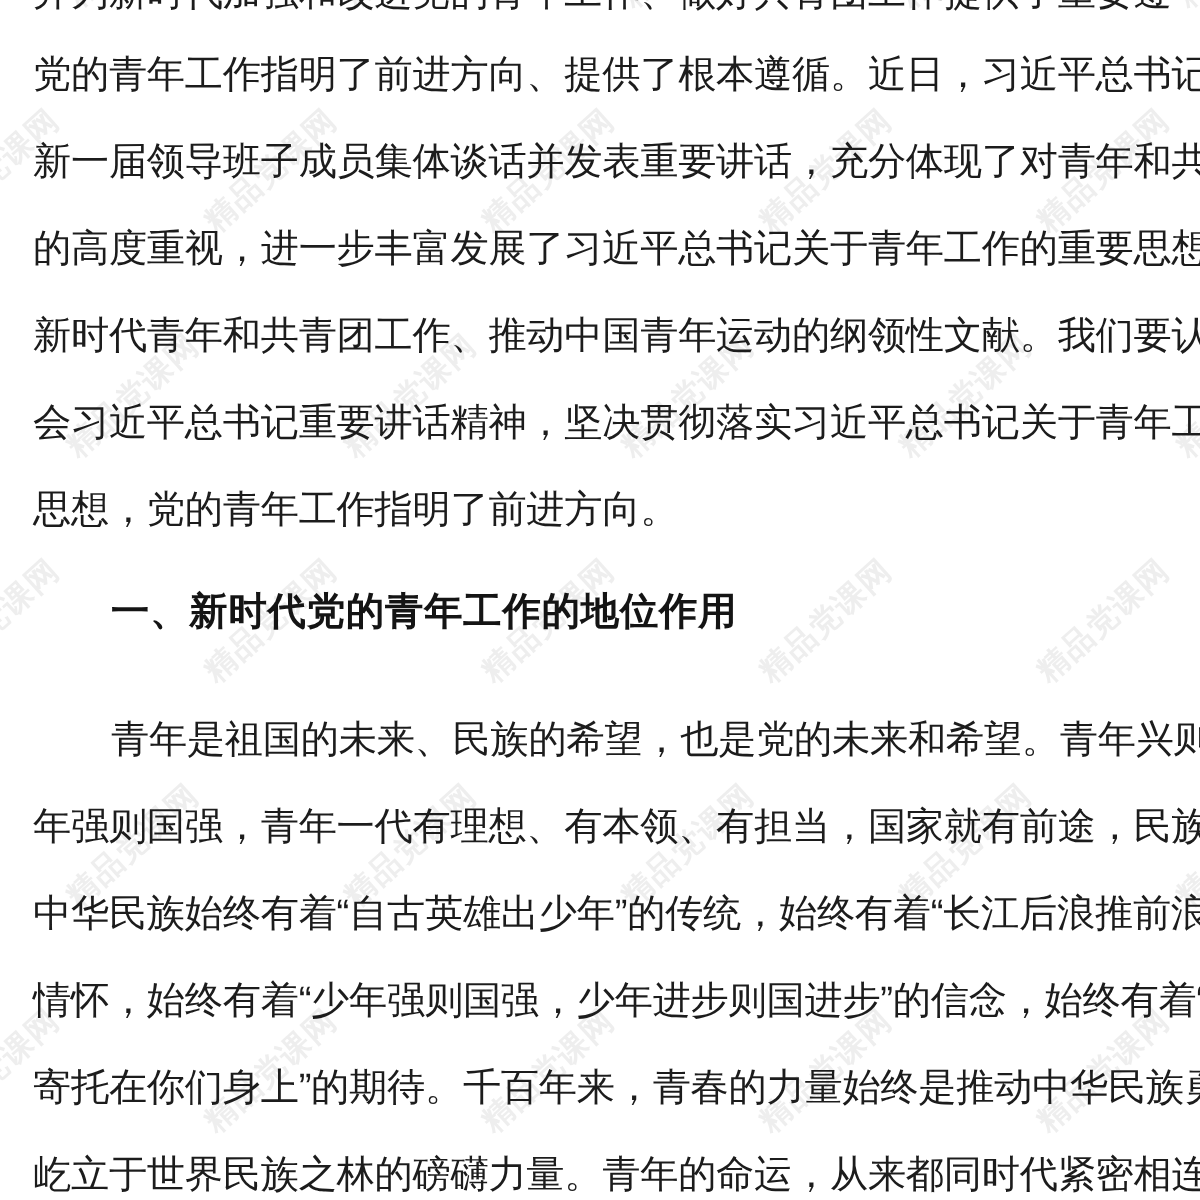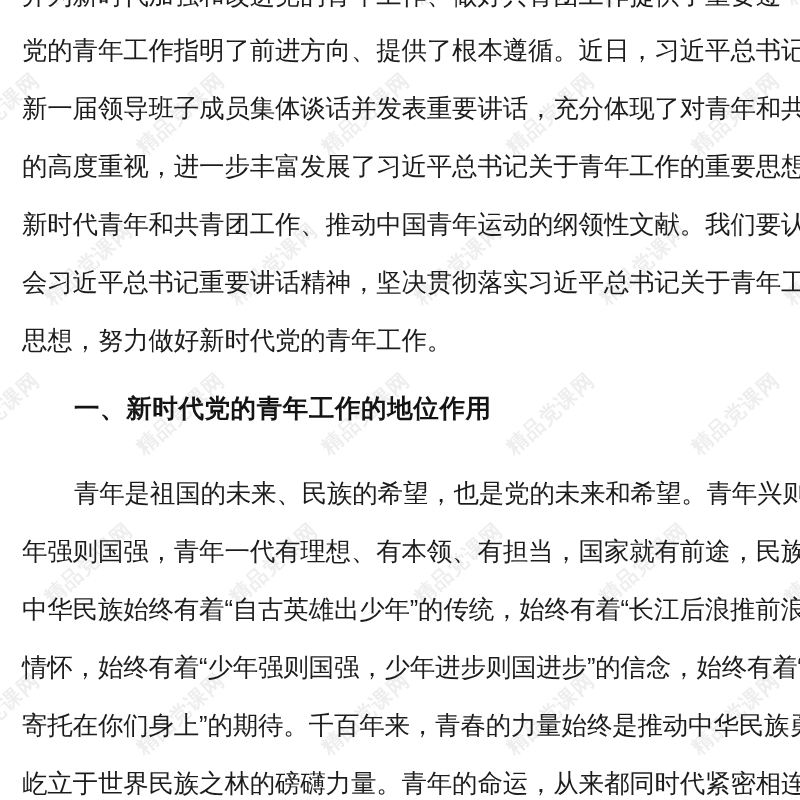--- a/index.html
+++ b/index.html
@@ -111,21 +111,21 @@
       <div class="wm" style="left: 805px; top: 860px;">精品党课网</div>
     </div>
 
   <div id="doc">
       <div class="line clipped" style="top: -22px;">并为新时代加强和改进党的青年工作、做好共青团工作提供了重要遵循，为做好新时代</div>
       <div class="line" style="top: 33px;">党的青年工作指明了前进方向、提供了根本遵循。近日，习近平总书记同团中央</div>
       <div class="line" style="top: 91px;">新一届领导班子成员集体谈话并发表重要讲话，充分体现了对青年和共青团工作</div>
       <div class="line" style="top: 149px;">的高度重视，进一步丰富发展了习近平总书记关于青年工作的重要思想，是指导</div>
       <div class="line" style="top: 207px;">新时代青年和共青团工作、推动中国青年运动的纲领性文献。我们要认真学习领</div>
       <div class="line" style="top: 265px;">会习近平总书记重要讲话精神，坚决贯彻落实习近平总书记关于青年工作的重要</div>
-      <div class="line" style="top: 323px;">思想，努力做好新时代党的青年工作。</div>
+      <div class="line" style="top: 323px;">思想，党的青年工作指明了前进方向。</div>
       <div class="line heading" style="top: 391px;"><span class="indent-head"></span><span>一、新时代党的青年工作的地位作用</span></div>
       <div class="line" style="top: 476px;"><span class="indent"></span><span>青年是祖国的未来、民族的希望，也是党的未来和希望。青年兴则国兴，青</span></div>
       <div class="line" style="top: 534px;">年强则国强，青年一代有理想、有本领、有担当，国家就有前途，民族就有希望。</div>
       <div class="line" style="top: 592px;">中华民族始终有着“自古英雄出少年”的传统，始终有着“长江后浪推前浪”的</div>
       <div class="line" style="top: 650px;">情怀，始终有着“少年强则国强，少年进步则国进步”的信念，始终有着“希望</div>
       <div class="line" style="top: 708px;">寄托在你们身上”的期待。千百年来，青春的力量始终是推动中华民族勇毅前行、</div>
       <div class="line" style="top: 766px;">屹立于世界民族之林的磅礴力量。青年的命运，从来都同时代紧密相连，青春的</div>
     </div>
 
 </div>

